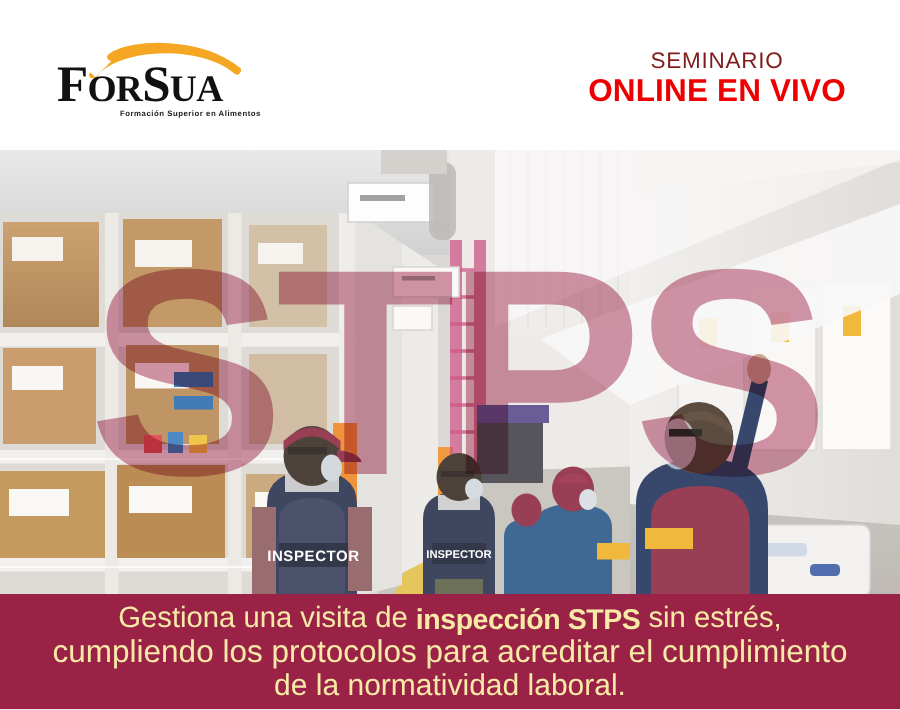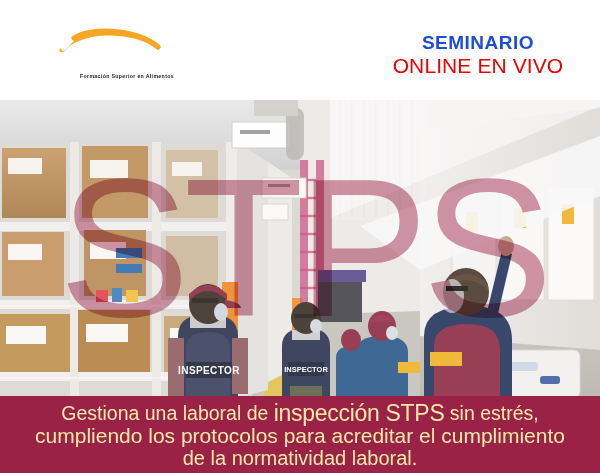--- a/index.html
+++ b/index.html
@@ -17,61 +17,62 @@
   .logo-word { position:absolute; left:0px; top:14px; font-family:"Liberation Serif", serif;
       font-weight:bold; font-size:34px; letter-spacing:-0.5px; color:#111111; line-height:1;
       white-space:nowrap; }
   .logo-word .cap { font-size:34px; }
   .logo-word .sm  { font-size:25px; }
   .logo-word .sua-s { color:#111111; }
   .logo-tag { position:absolute; left:42px; top:47px; font-size:5.2px; letter-spacing:0.35px;
       color:#1a1a1a; white-space:nowrap; font-weight:bold; font-family:"Liberation Sans", sans-serif; }
 
   .seminar-block { position:absolute; right:22px; top:33px; text-align:center; width:200px; }
-  .seminar-line1 { font-size:19px; font-weight:bold; letter-spacing:0.5px; color:#1d4ed8; line-height:1.08; }
-  .seminar-line2 { font-size:21px; font-weight:normal; letter-spacing:0.1px; color:#ee0000; line-height:1.1; }
+  .seminar-line1 { font-size:15px; font-weight:normal; letter-spacing:0.5px; color:#7f1d1d; line-height:1.08; }
+  .seminar-line2 { font-size:21px; font-weight:bold; letter-spacing:0.1px; color:#ee0000; line-height:1.1; }
 
   
   .photo { position:absolute; left:0; top:100px; width:600px; height:298px; overflow:hidden;
            background:#d8d5d1; }
   .photo svg { position:absolute; left:0; top:0; display:block; }
 
   
   .watermark { position:absolute; left:0; top:0; width:600px; height:298px;
       display:flex; align-items:center; justify-content:center;
-      font-family:"Liberation Sans", sans-serif; font-weight:normal; font-size:196px;
+      font-family:"Liberation Sans", sans-serif; font-weight:bold; font-size:196px;
       letter-spacing:-6px; color:#a3224c; opacity:0.48; mix-blend-mode:multiply;
       line-height:1; user-select:none; padding-left:6px; }
 
   
   .banner { position:absolute; left:0; top:396px; width:600px; height:77px;
       background:#9b2247; color:#f7e9a6; text-align:center;
       display:flex; flex-direction:column; align-items:center; justify-content:center; }
   .banner-line { line-height:1.07; white-space:nowrap; font-weight:500; }
   .bl1 { font-size:19.5px; margin-top:1px; }
-  .bl1 .big { font-size:23px; font-weight:normal; letter-spacing:-0.3px; vertical-align:-1px;margin-top:12px; }
+  .bl1 .big { font-size:19px; font-weight:bold; letter-spacing:-0.3px; vertical-align:-1px;margin-top:12px; }
   .bl2 { font-size:21px; }
   .bl3 { font-size:20px; }
   .banner-line .lt { font-weight:400; }
 </style>
 </head>
 <body>
 
 <div id="poster">
 
   <div class="header">
 
     <div class="logo-block">
       <span class="logo-swoosh">
         <svg width="105" height="26" viewBox="0 0 105 26">
           <path d="M4 24 C 18 4, 74 0, 100 21" fill="none" stroke="#F5A623" stroke-width="5" stroke-linecap="round"></path>
           <path d="M3 23 L 14 12" fill="none" stroke="#ffffff" stroke-width="7" stroke-linecap="butt"></path>
           <path d="M16 12 C 30 2, 76 1, 100 21" fill="none" stroke="#F5A623" stroke-width="5" stroke-linecap="round"></path>
         </svg>
       </span>
+      <span class="logo-word"><span class="cap">F</span><span class="sm">OR</span><span class="cap sua-s">S</span><span class="sm">UA</span></span>
       <span class="logo-tag">Formación Superior en Alimentos</span>
     </div>
 
     <div class="seminar-block">
       <div class="seminar-line1">SEMINARIO</div>
       <div class="seminar-line2">ONLINE EN VIVO</div>
     </div>
   </div>
 
   <div class="photo">
@@ -273,18 +274,18 @@
         <ellipse cx="351" cy="240" rx="10" ry="11" fill="#8e2c46"></ellipse>
       </g>
 
       <rect x="0" y="0" width="600" height="298" fill="#f3efe9" opacity="0.10"></rect>
     </svg>
 
     <div class="watermark">STPS</div>
   </div>
 
   <div class="banner">
-    <div class="banner-line bl1"><span class="lt">Gestiona una laboral de</span> <span class="big">inspección STPS</span> <span class="lt">sin estrés,</span></div>
+    <div class="banner-line bl1"><span class="lt">Gestiona una visita de</span> <span class="big">inspección STPS</span> <span class="lt">sin estrés,</span></div>
     <div class="banner-line bl2">cumpliendo los protocolos para acreditar el cumplimiento</div>
     <div class="banner-line bl3">de la normatividad laboral.</div>
   </div>
 
 </div>
 
 </body></html>

